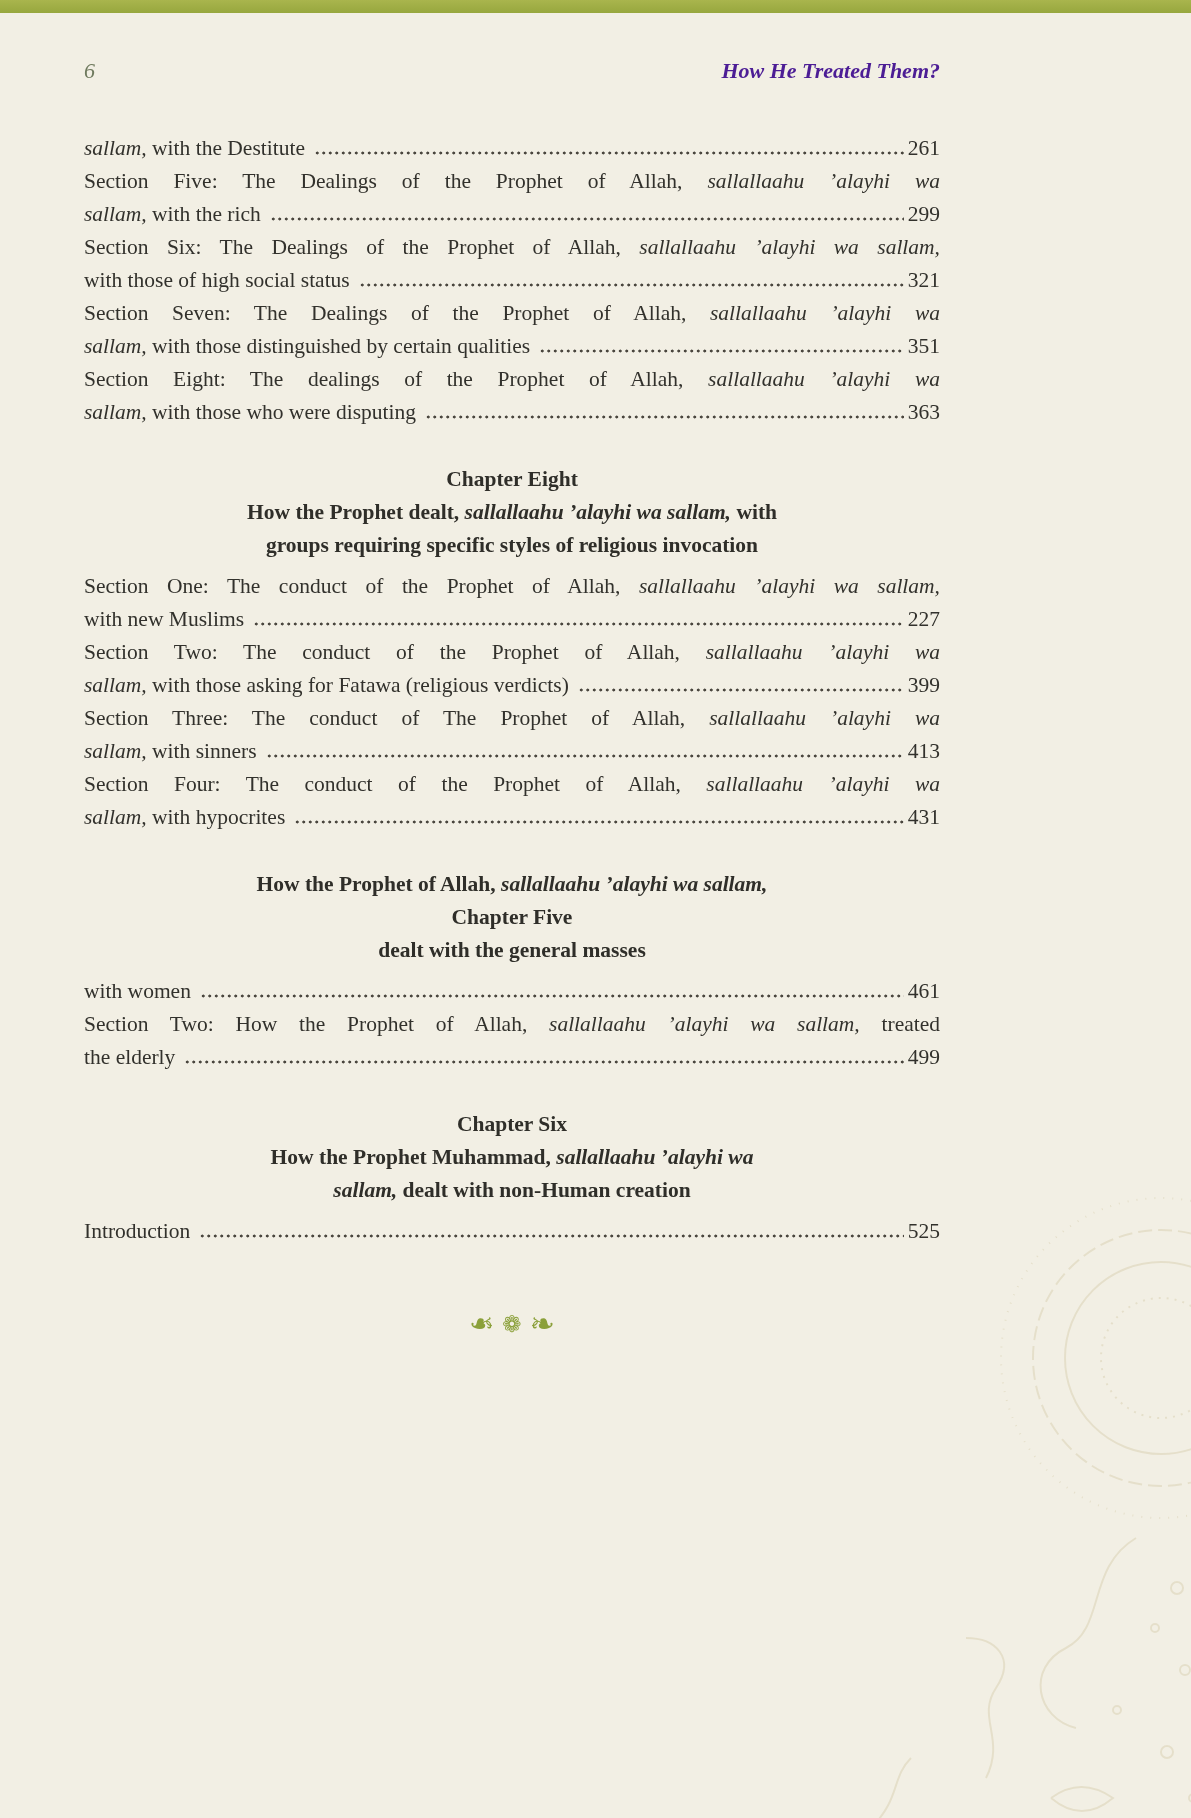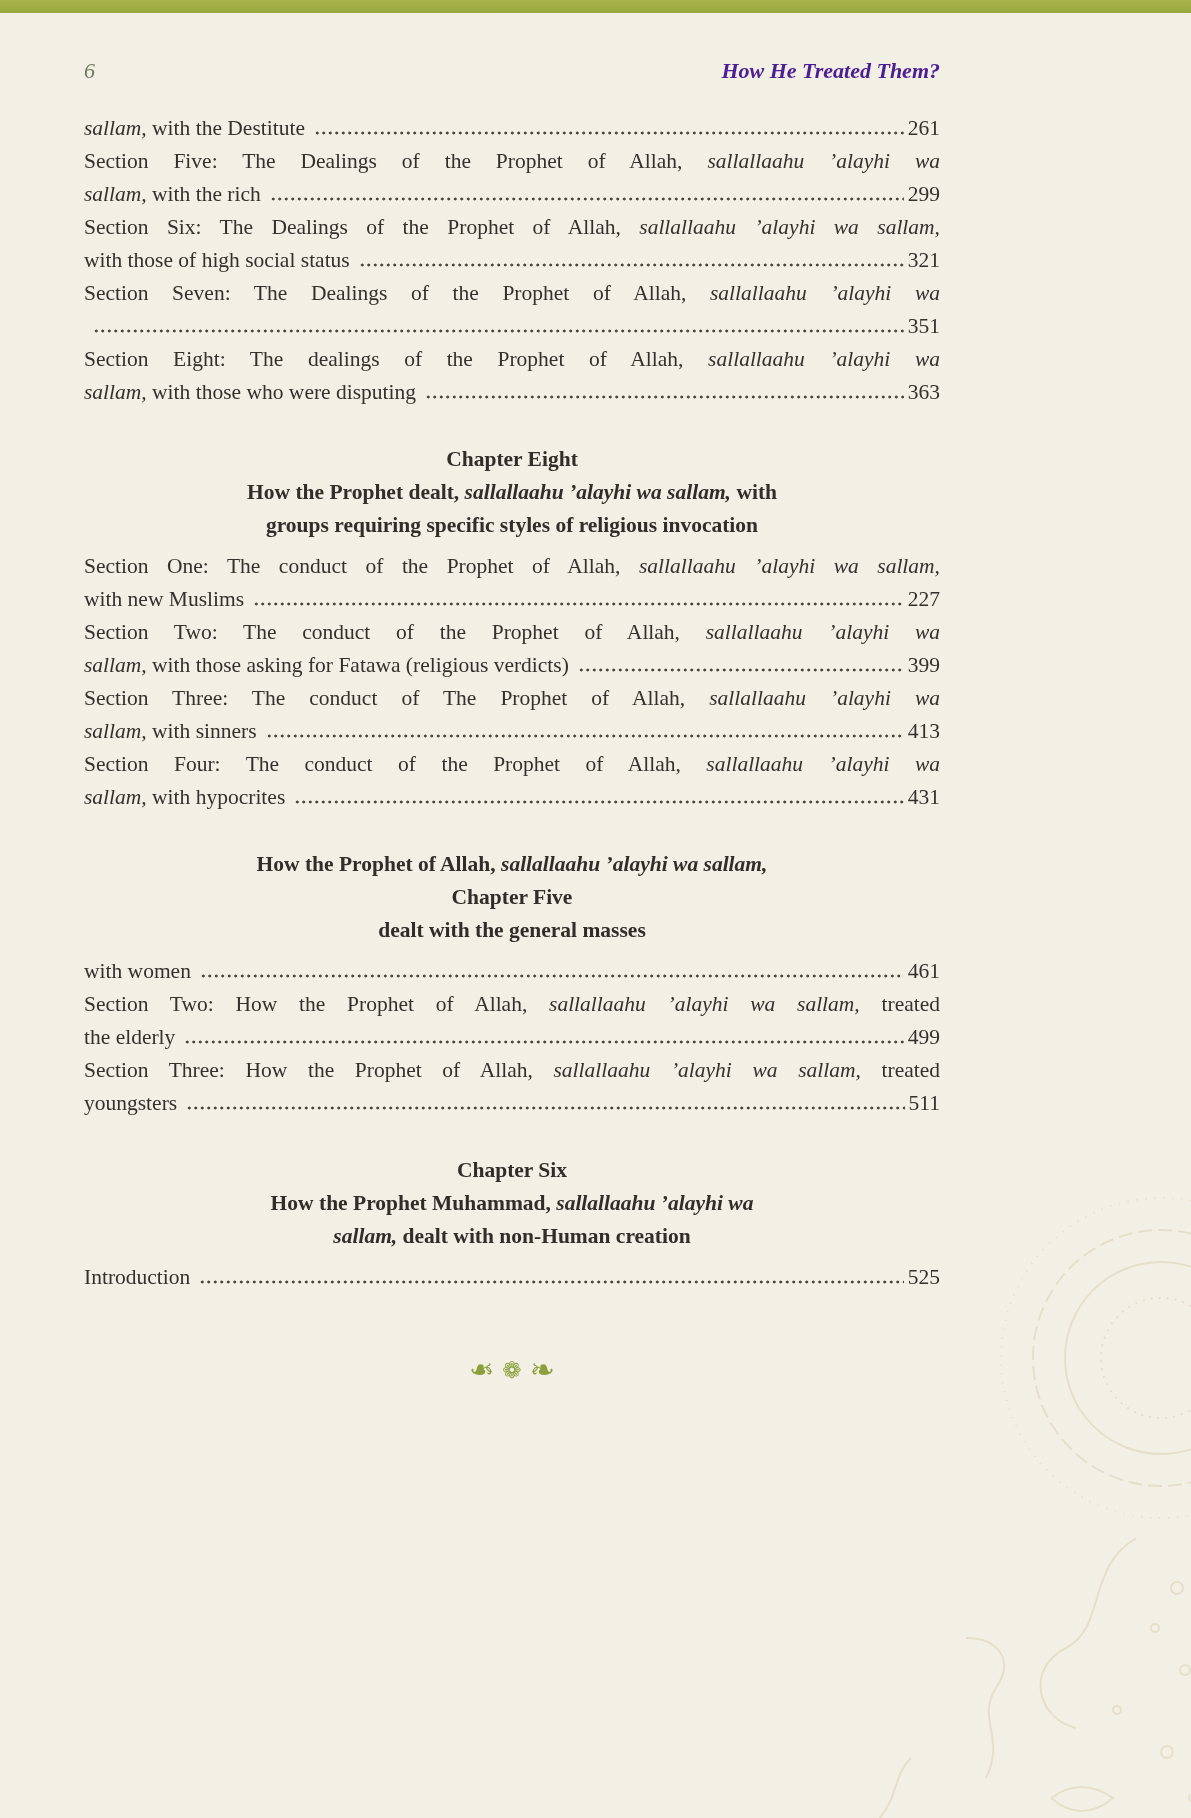--- a/index.html
+++ b/index.html
@@ -40,21 +40,21 @@
     font-style: italic;
     color: var(--muted-ink, #6f7a5e);
   }
   .running-title {
     font-weight: bold;
     font-style: italic;
     color: #4c1d95;
   }
 
   .toc {
-    margin-top: 28px;
+    margin-top: 48px;
     font-size: 21.5px;
     line-height: 33px;
   }
 
   .jline {
     text-align: justify;
     text-align-last: justify;
   }
 
   .leader-line {
@@ -163,20 +163,21 @@
           <div class="jline">Section Six: The Dealings of the Prophet of Allah, <i>sallallaahu ’alayhi wa sallam,</i></div>
           <div class="leader-line">
             <span class="ltext">with those of high social status</span>
             <span class="dots"></span>
             <span class="pnum">321</span>
           </div>
         </div>
         <div class="entry">
           <div class="jline">Section Seven: The Dealings of the Prophet of Allah, <i>sallallaahu ’alayhi wa</i></div>
           <div class="leader-line">
+            <span class="ltext"><i>sallam,</i> with those distinguished by certain qualities</span>
             <span class="dots"></span>
             <span class="pnum">351</span>
           </div>
         </div>
         <div class="entry">
           <div class="jline">Section Eight: The dealings of the Prophet of Allah, <i>sallallaahu ’alayhi wa</i></div>
           <div class="leader-line">
             <span class="ltext"><i>sallam,</i> with those who were disputing</span>
             <span class="dots"></span>
             <span class="pnum">363</span>
@@ -232,28 +233,20 @@
           </div>
         </div>
         <div class="entry">
           <div class="jline">Section Two: How the Prophet of Allah, <i>sallallaahu ’alayhi wa sallam,</i> treated</div>
           <div class="leader-line">
             <span class="ltext">the elderly</span>
             <span class="dots"></span>
             <span class="pnum">499</span>
           </div>
         </div>
-        <div class="entry">
-          <div class="jline">Section Three: How the Prophet of Allah, <i>sallallaahu ’alayhi wa sallam,</i> treated</div>
-          <div class="leader-line">
-            <span class="ltext">youngsters</span>
-            <span class="dots"></span>
-            <span class="pnum">511</span>
-          </div>
-        </div>
         <div class="chapter">
           <div class="chapter-line">Chapter Six</div>
           <div class="chapter-line">How the Prophet Muhammad, <i>sallallaahu ’alayhi wa</i></div>
           <div class="chapter-line"><i>sallam,</i> dealt with non-Human creation</div>
         </div>
         <div class="entry">
           <div class="leader-line">
             <span class="ltext">Introduction</span>
             <span class="dots"></span>
             <span class="pnum">525</span>

